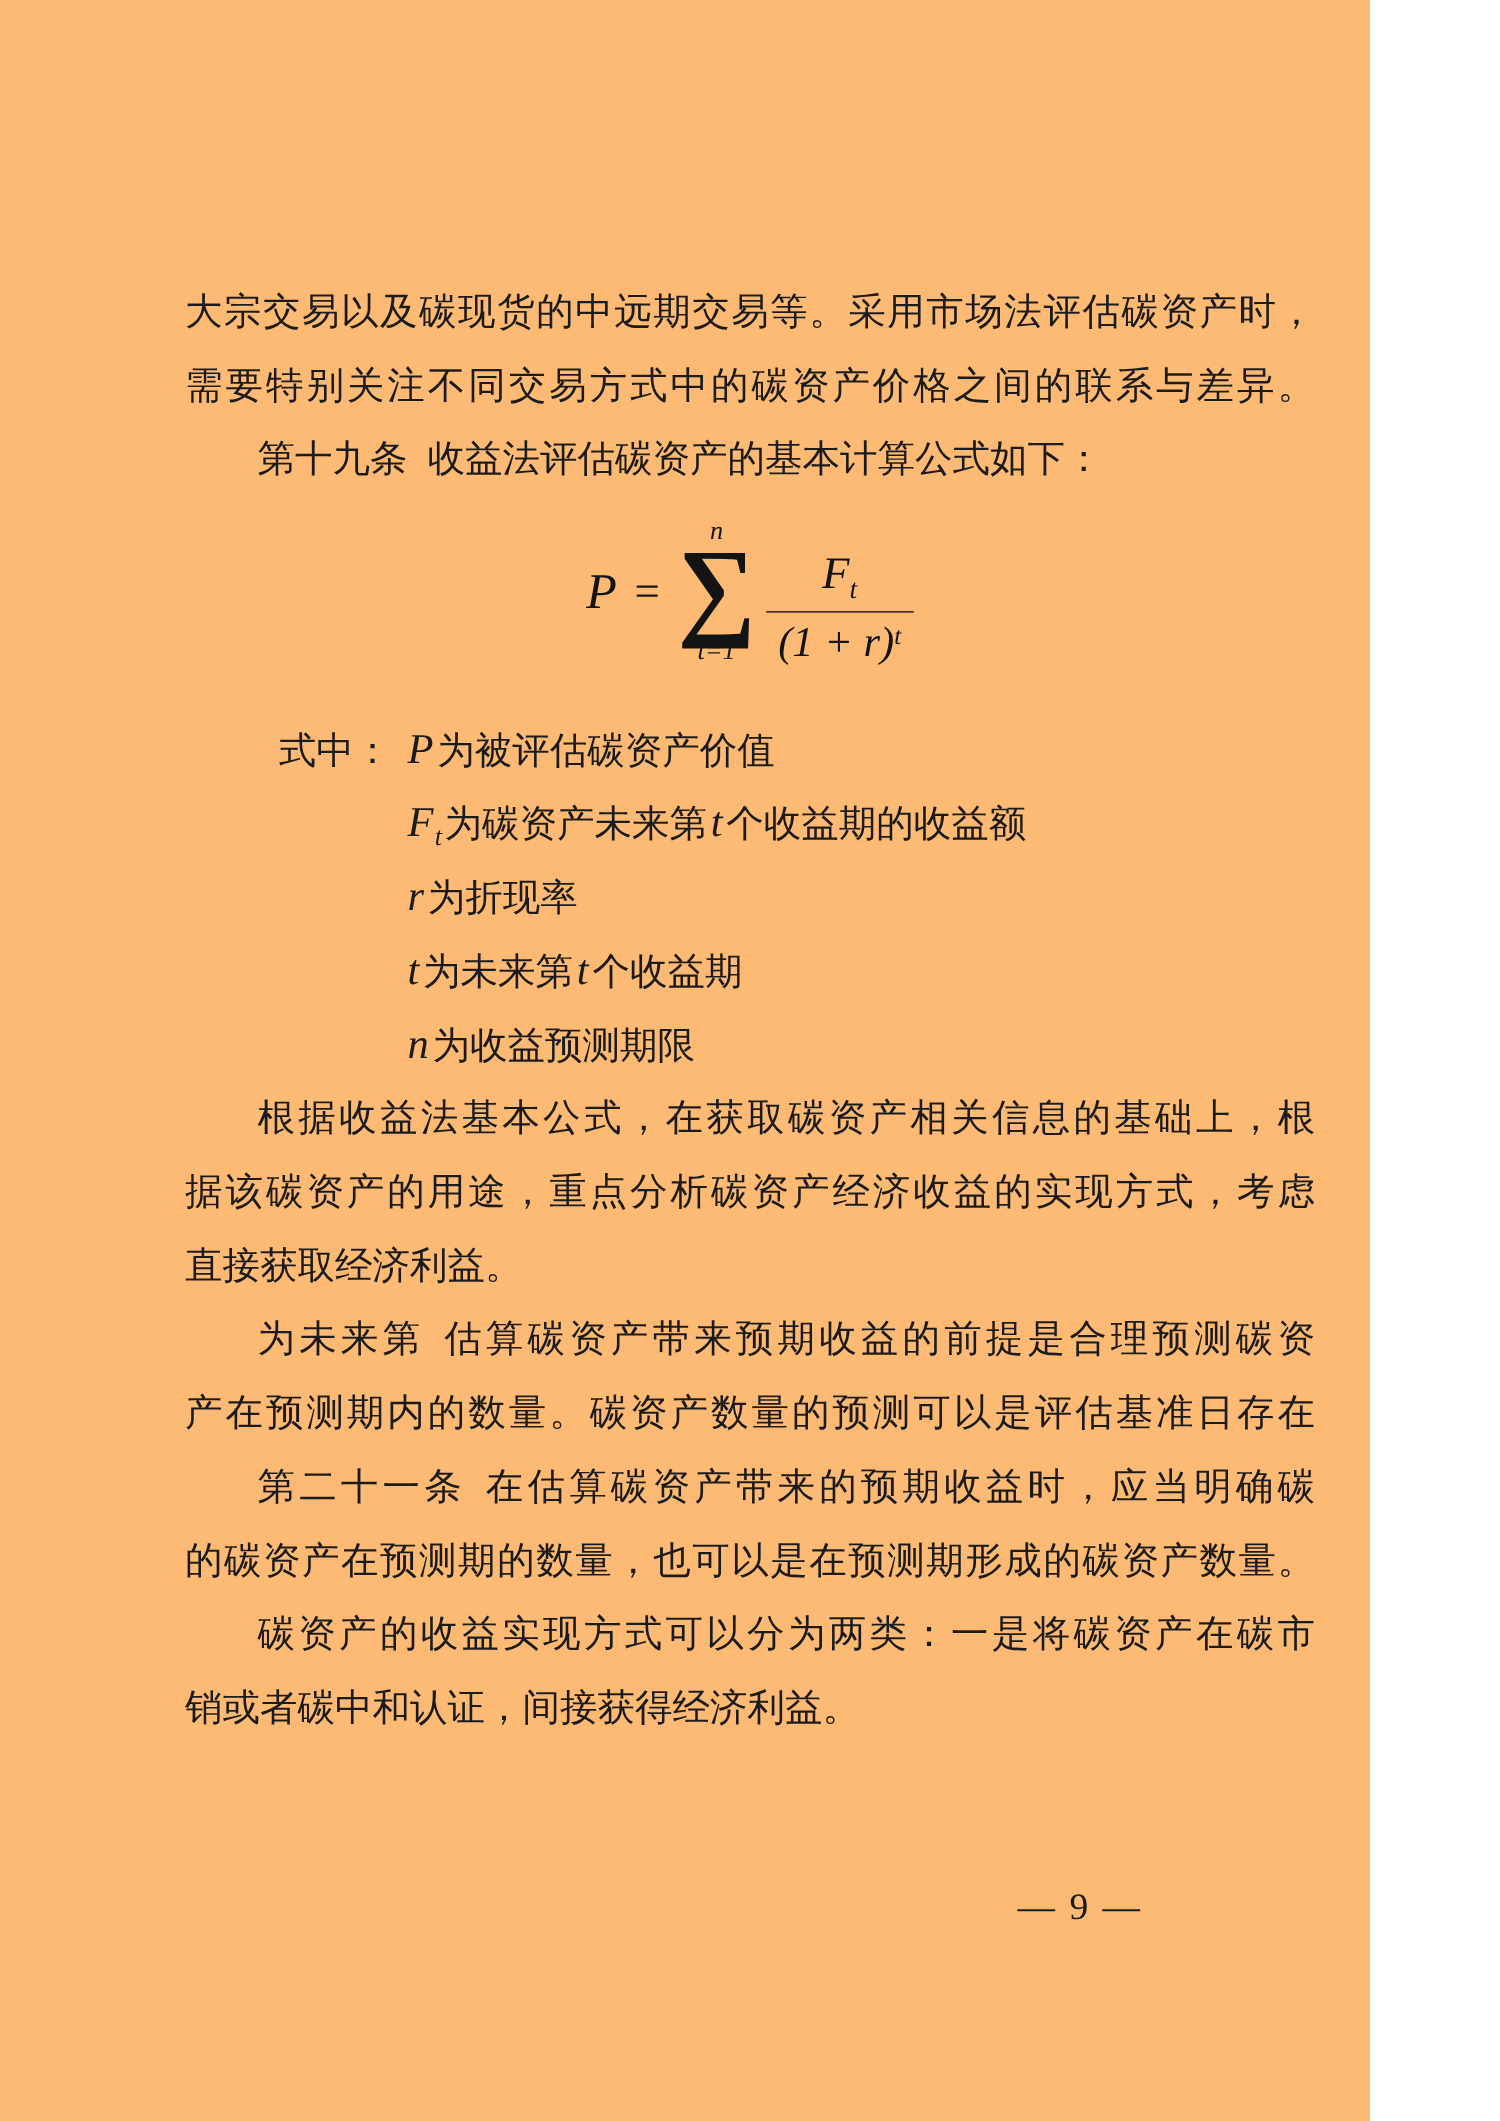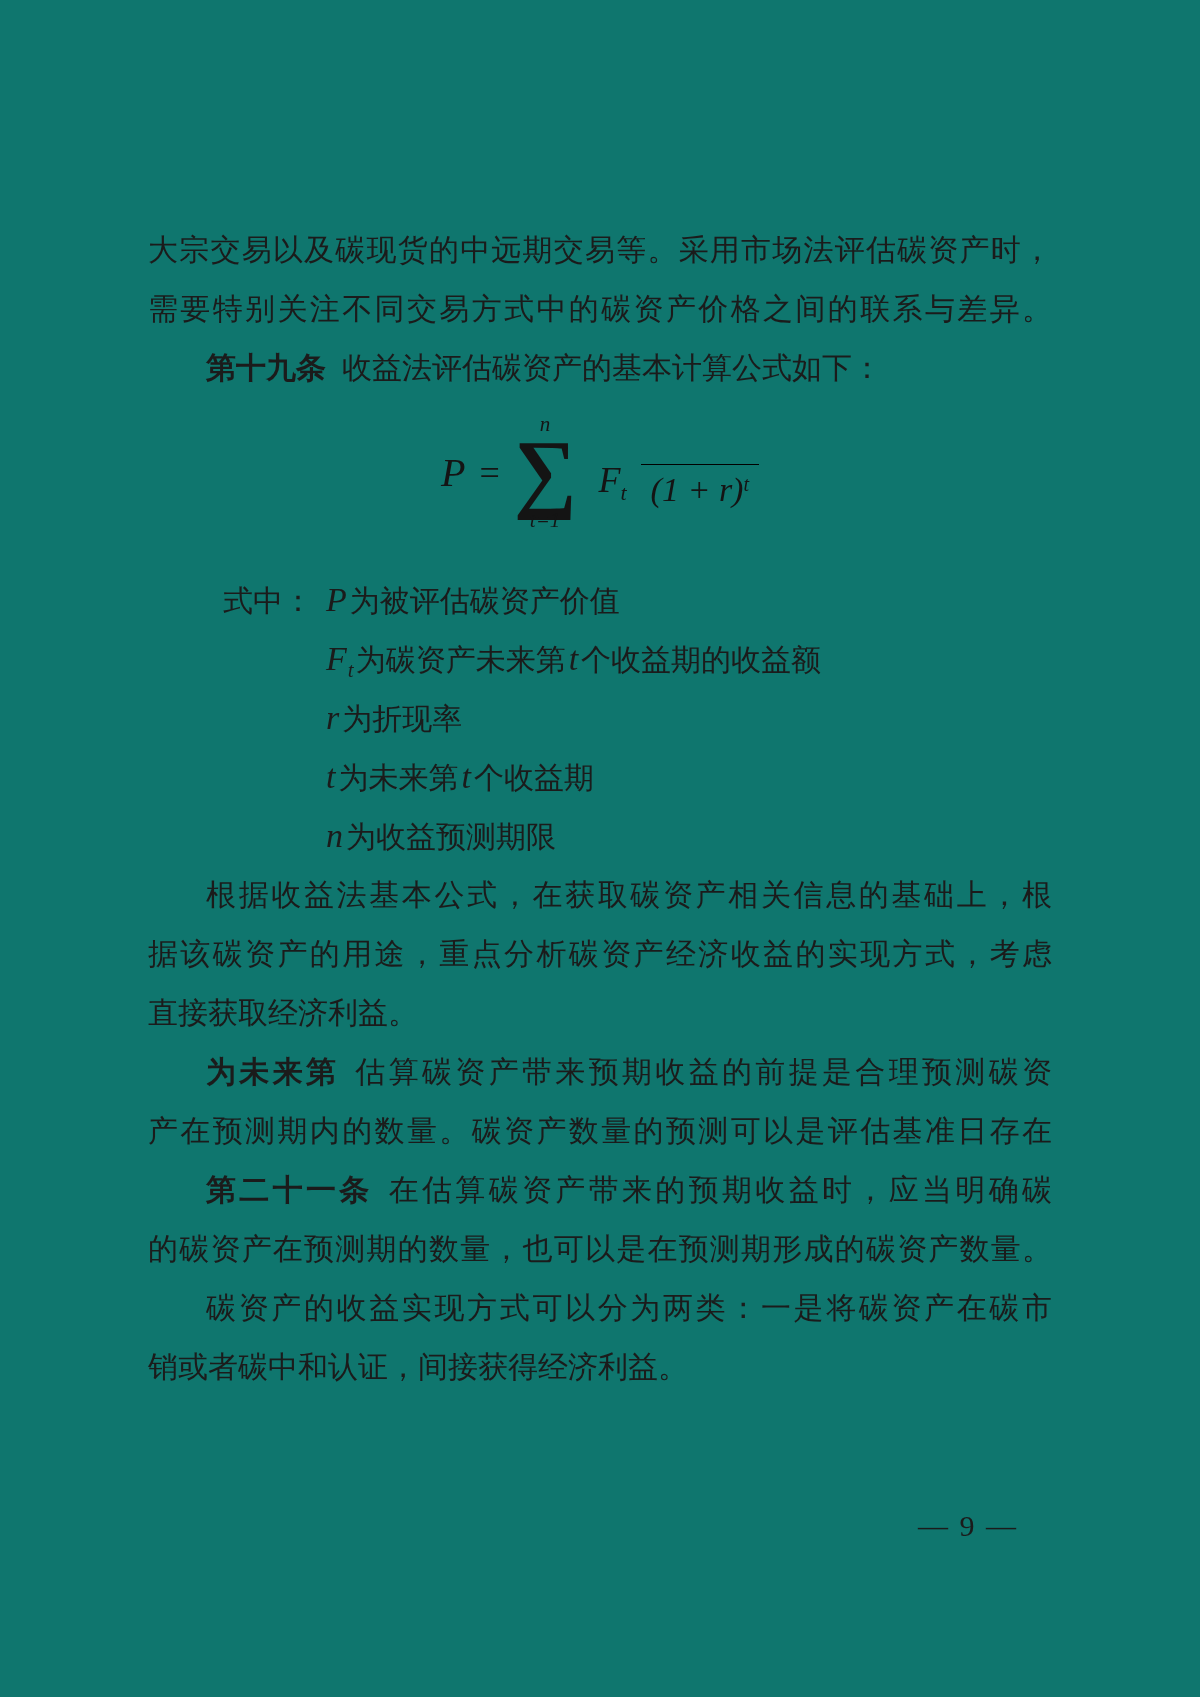--- a/index.html
+++ b/index.html
@@ -1,20 +1,20 @@
 <!DOCTYPE html>
 <html lang="zh"><head>
 <meta charset="utf-8">
 <style>
   html, body { margin: 0; padding: 0; background: #ffffff; }
   .page {
     position: relative;
-    width: 1200px;
+    width: 1096px;
     height: 1697px;
-    background: #0f766e;
+    background: #fdba74;
     overflow: hidden;
     font-family: "Liberation Serif", "DejaVu Serif", serif;
     color: #1b1b1b;
   }
   .content {
     position: absolute;
     left: 148px;
     top: 220px;
     width: 904px;
     font-size: 30px;
@@ -23,21 +23,21 @@
     height: 59px;
     line-height: 59px;
     text-align: justify;
     text-align-last: justify;
     overflow: visible;
     white-space: nowrap;
   }
   .line.nofill { text-align-last: left; }
   .line.indent { padding-left: 58px; }
 
-  .seg-lead { font-weight: bold; margin-right: 16px; }
+  .seg-lead { font-weight: normal; margin-right: 16px; }
   .seg-m {
     font-family: "Liberation Serif", "DejaVu Serif", serif;
     font-style: italic;
     font-size: 34px;
     padding: 0 3px;
   }
   .seg-msub {
     font-family: "Liberation Serif", "DejaVu Serif", serif;
     font-style: italic;
     font-size: 21px;
@@ -77,21 +77,21 @@
     line-height: 1.1;
   }
   .f-sigma {
     font-size: 88px;
     font-weight: bold;
     line-height: 0.82;
     font-style: normal;
   }
   .f-frac {
     display: inline-flex;
-    flex-direction: row;
+    flex-direction: column;
     align-items: center;
     font-style: italic;
     margin-left: 4px;
     margin-top: 28px;
   }
   .f-num { font-size: 36px; line-height: 1; padding: 0 14px 7px; }
   .f-num sub { font-size: 22px; font-style: italic; vertical-align: -8px; }
   .f-den {
     font-size: 34px;
     line-height: 1.1;

